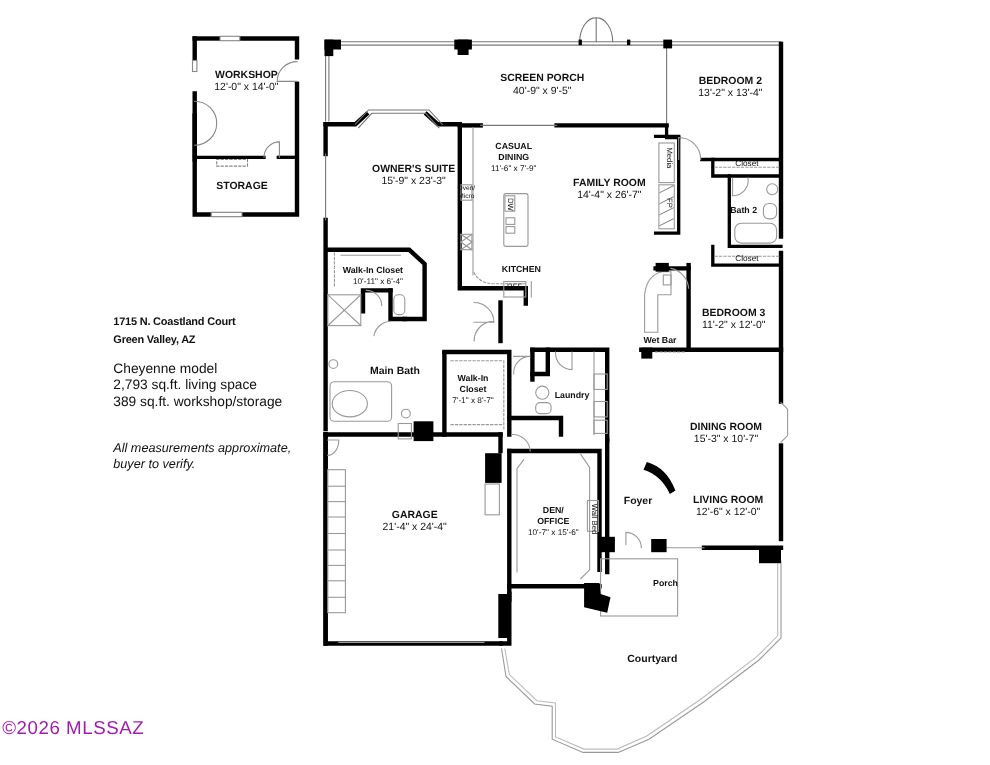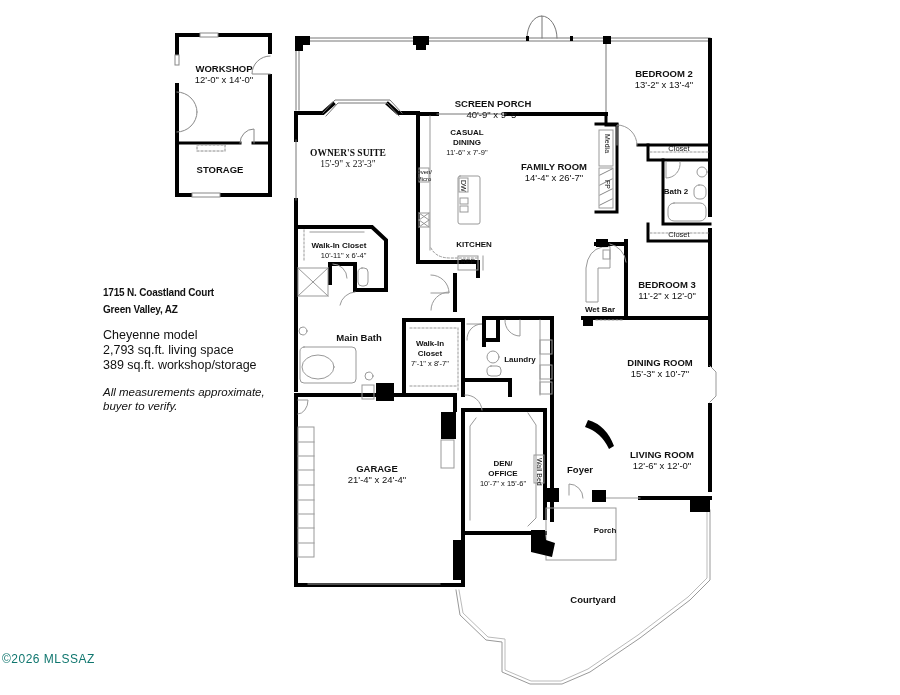--- a/index.html
+++ b/index.html
@@ -1,22 +1,22 @@
 <!DOCTYPE html>
 <html><head>
 <meta charset="utf-8">
 <style>
   html, body { margin:0; padding:0; background:#ffffff; }
   body { width:900px; height:695px; position:relative; overflow:hidden; font-family:"Liberation Sans", sans-serif; color:#111; }
   #plan { position:absolute; left:0; top:0; width:900px; height:695px; }
   .info { position:absolute; left:103px; top:284px; width:190px; }
   .info .addr { font-weight:bold; font-size:10px; line-height:17px; letter-spacing:-0.2px; }
   .info .model { margin-top:10px; font-size:12.5px; line-height:15px; }
-  .info .note { margin-top:12px; font-size:11.5px; font-style:italic; line-height:14px; }
-  .copyright { position:absolute; left:2px; top:652px; font-size:12px; color:#0f766e; letter-spacing:0.5px; }
+  .info .note { margin-top:28px; font-size:11.5px; font-style:italic; line-height:14px; }
+  .copyright { position:absolute; left:2px; top:652px; font-size:17px; color:#a21caf; letter-spacing:0.5px; }
   .lbl { position:absolute; text-align:center; transform:translate(-50%,0); white-space:nowrap; }
   .lbl .n { font-weight:bold; font-size:9.5px; line-height:11px; }
   .lbl .d { font-size:9.5px; line-height:11px; }
   .lbl.small .n { font-size:8px; line-height:10px; }
   .lbl.small .d { font-size:7.5px; line-height:9px; }
   .vtext { position:absolute; font-size:7px; transform:rotate(90deg); transform-origin:left top; white-space:nowrap; }
 </style>
 </head>
 <body>
 
@@ -230,29 +230,29 @@
   </g>
 </svg>
 
 <div class="lbl" style="left:224px; top:63px;">
   <div class="n">WORKSHOP</div>
   <div class="d">12'-0" x 14'-0"</div>
 </div>
 <div class="lbl" style="left:220px; top:164px;">
   <div class="n">STORAGE</div>
 </div>
-<div class="lbl" style="left:493px; top:66px;margin-top:32px;">
+<div class="lbl" style="left:493px; top:66px;">
   <div class="n">SCREEN PORCH</div>
   <div class="d">40'-9" x 9'-5"</div>
 </div>
 <div class="lbl" style="left:664px; top:68px;">
   <div class="n">BEDROOM 2</div>
   <div class="d">13'-2" x 13'-4"</div>
 </div>
-<div class="lbl" style="left:348px; top:148px;font-family:Liberation Serif, serif;">
+<div class="lbl" style="left:376px; top:148px;">
   <div class="n">OWNER'S SUITE</div>
   <div class="d">15'-9" x 23'-3"</div>
 </div>
 <div class="lbl small" style="left:467px; top:128px;">
   <div class="n">CASUAL</div>
   <div class="n">DINING</div>
   <div class="d">11'-6" x 7'-9"</div>
 </div>
 <div class="lbl" style="left:554px; top:161px;">
   <div class="n">FAMILY ROOM</div>
@@ -285,29 +285,29 @@
 </div>
 <div class="lbl small" style="left:676px; top:187px;">
   <div class="n">Bath 2</div>
 </div>
 <div class="lbl small" style="left:679px; top:144px;">
   <div class="d">Closet</div>
 </div>
 <div class="lbl small" style="left:679px; top:230px;">
   <div class="d">Closet</div>
 </div>
-<div class="lbl" style="left:660px; top:357px;">
+<div class="lbl" style="left:660px; top:383px;">
   <div class="n">DINING ROOM</div>
   <div class="d">15'-3" x 10'-7"</div>
 </div>
 <div class="lbl" style="left:662px; top:449px;">
   <div class="n">LIVING ROOM</div>
   <div class="d">12'-6" x 12'-0"</div>
 </div>
-<div class="lbl" style="left:580px; top:450px;margin-top:14px;">
+<div class="lbl" style="left:580px; top:450px;">
   <div class="n">Foyer</div>
 </div>
 <div class="lbl" style="left:377px; top:463px;">
   <div class="n">GARAGE</div>
   <div class="d">21'-4" x 24'-4"</div>
 </div>
 <div class="lbl small" style="left:503px; top:459px;">
   <div class="n">DEN/</div>
   <div class="n">OFFICE</div>
   <div class="d">10'-7" x 15'-6"</div>

